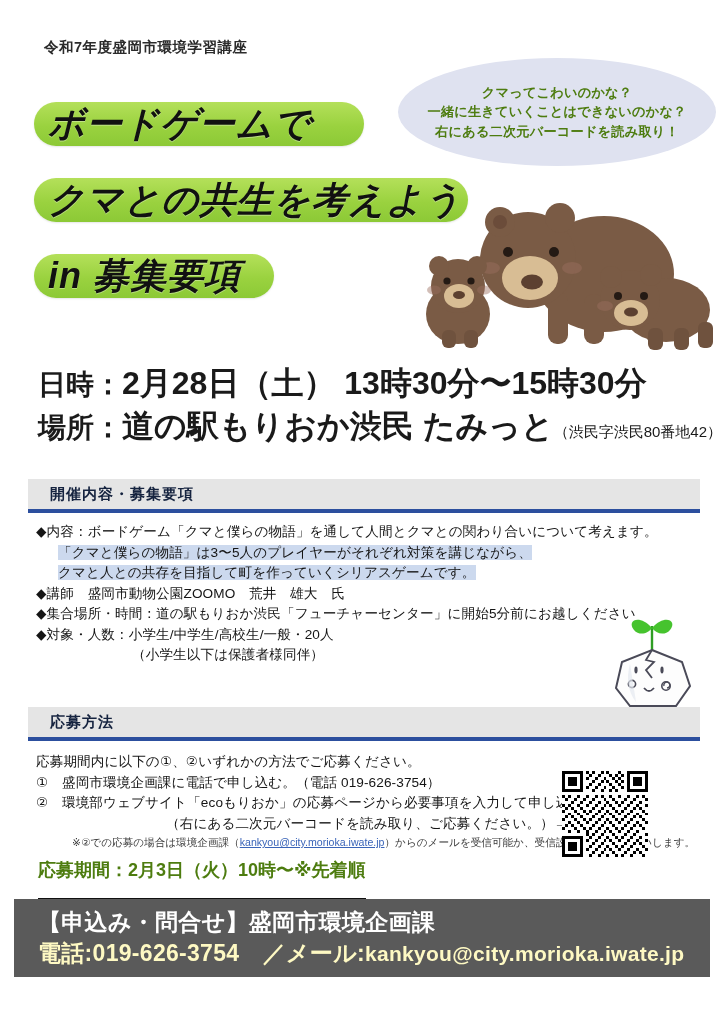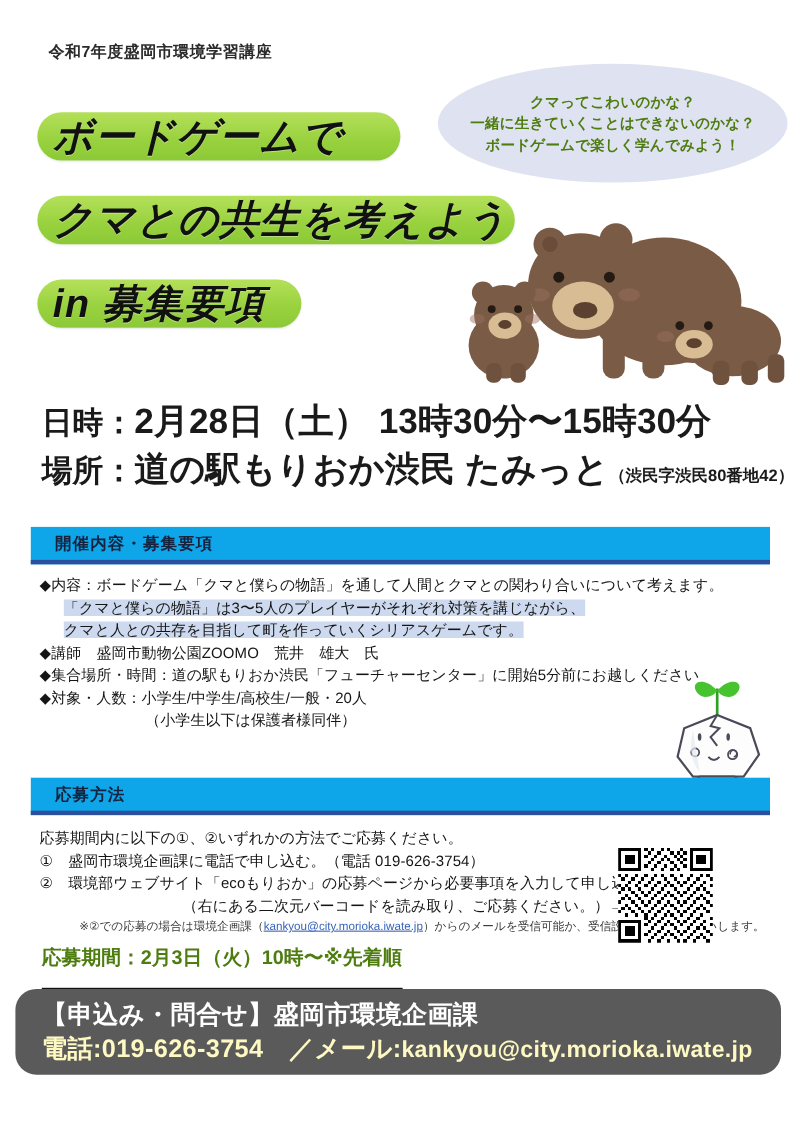--- a/index.html
+++ b/index.html
@@ -55,26 +55,26 @@
 
   
   .bears{position:absolute;left:408px;top:182px;width:312px;height:178px;}
   .bears svg{display:block;width:100%;height:100%;}
 
   
   .when-where{position:absolute;left:38px;top:362px;width:660px;}
   .ww-line{white-space:nowrap;line-height:1.34;}
   .ww-lbl{font-size:28px;font-weight:700;letter-spacing:0;}
   .ww-big{font-size:32px;font-weight:700;}
-  .ww-note{font-size:15px;font-weight:700;}
+  .ww-note{font-size:15px;font-weight:400;}
 
   
   .sec-bar{
     position:absolute;left:28px;width:672px;height:30px;
-    background:#0ea5e9;
+    background:#e5e5e5;
     border-bottom:4px solid #2c4f9e;
     display:flex;align-items:center;
   }
   .sec-bar span{
     font-size:15px;font-weight:700;color:#15233f;padding-left:22px;letter-spacing:1px;
   }
   #sec-bar-1{top:479px;}
   #sec-bar-2{top:707px;}
 
   
@@ -106,21 +106,21 @@
   .qr-wrap svg{display:block;width:86px;height:86px;}
 
   
   .mascot{position:absolute;left:596px;top:604px;width:112px;height:130px;}
   .mascot svg{display:block;width:100%;height:100%;}
 
   
   .footer{
     position:absolute;left:14px;top:899px;width:696px;height:78px;
     background:#5a5a5a;display:flex;flex-direction:column;justify-content:center;
-    padding-left:24px;box-sizing:border-box;border-radius:19px;
+    padding-left:24px;box-sizing:border-box;
   }
   .f1{font-size:23px;font-weight:700;color:#fff;line-height:1.35;white-space:nowrap;letter-spacing:.3px;}
   .f2{font-size:23px;font-weight:700;color:#fef9c3;line-height:1.35;white-space:nowrap;letter-spacing:.3px;}
   .f2 .mail{font-size:21px;}
 </style>
 </head>
 <body>
 
 <div class="poster">
 
@@ -138,21 +138,21 @@
     <div class="title-line tl3">
       <span class="title-hl"></span>
       <span class="title-txt">in 募集要項</span>
     </div>
   </div>
 
   <div class="bubble">
     <div class="bubble-inner">
       <div>クマってこわいのかな？</div>
       <div>一緒に生きていくことはできないのかな？</div>
-      <div>ボードゲームで楽しく学んでみよう！</div>
+      <div>右にある二次元バーコードを読み取り！</div>
     </div>
   </div>
 
   <div class="bears">
     <svg viewBox="0 0 312 178" xmlns="http://www.w3.org/2000/svg">
 
       <g>
         <ellipse cx="196" cy="92" rx="70" ry="58" fill="#7a5b45"></ellipse>
         <rect x="140" y="110" width="20" height="52" rx="9" fill="#7a5b45"></rect>
         <rect x="176" y="112" width="20" height="50" rx="9" fill="#7a5b45"></rect>

